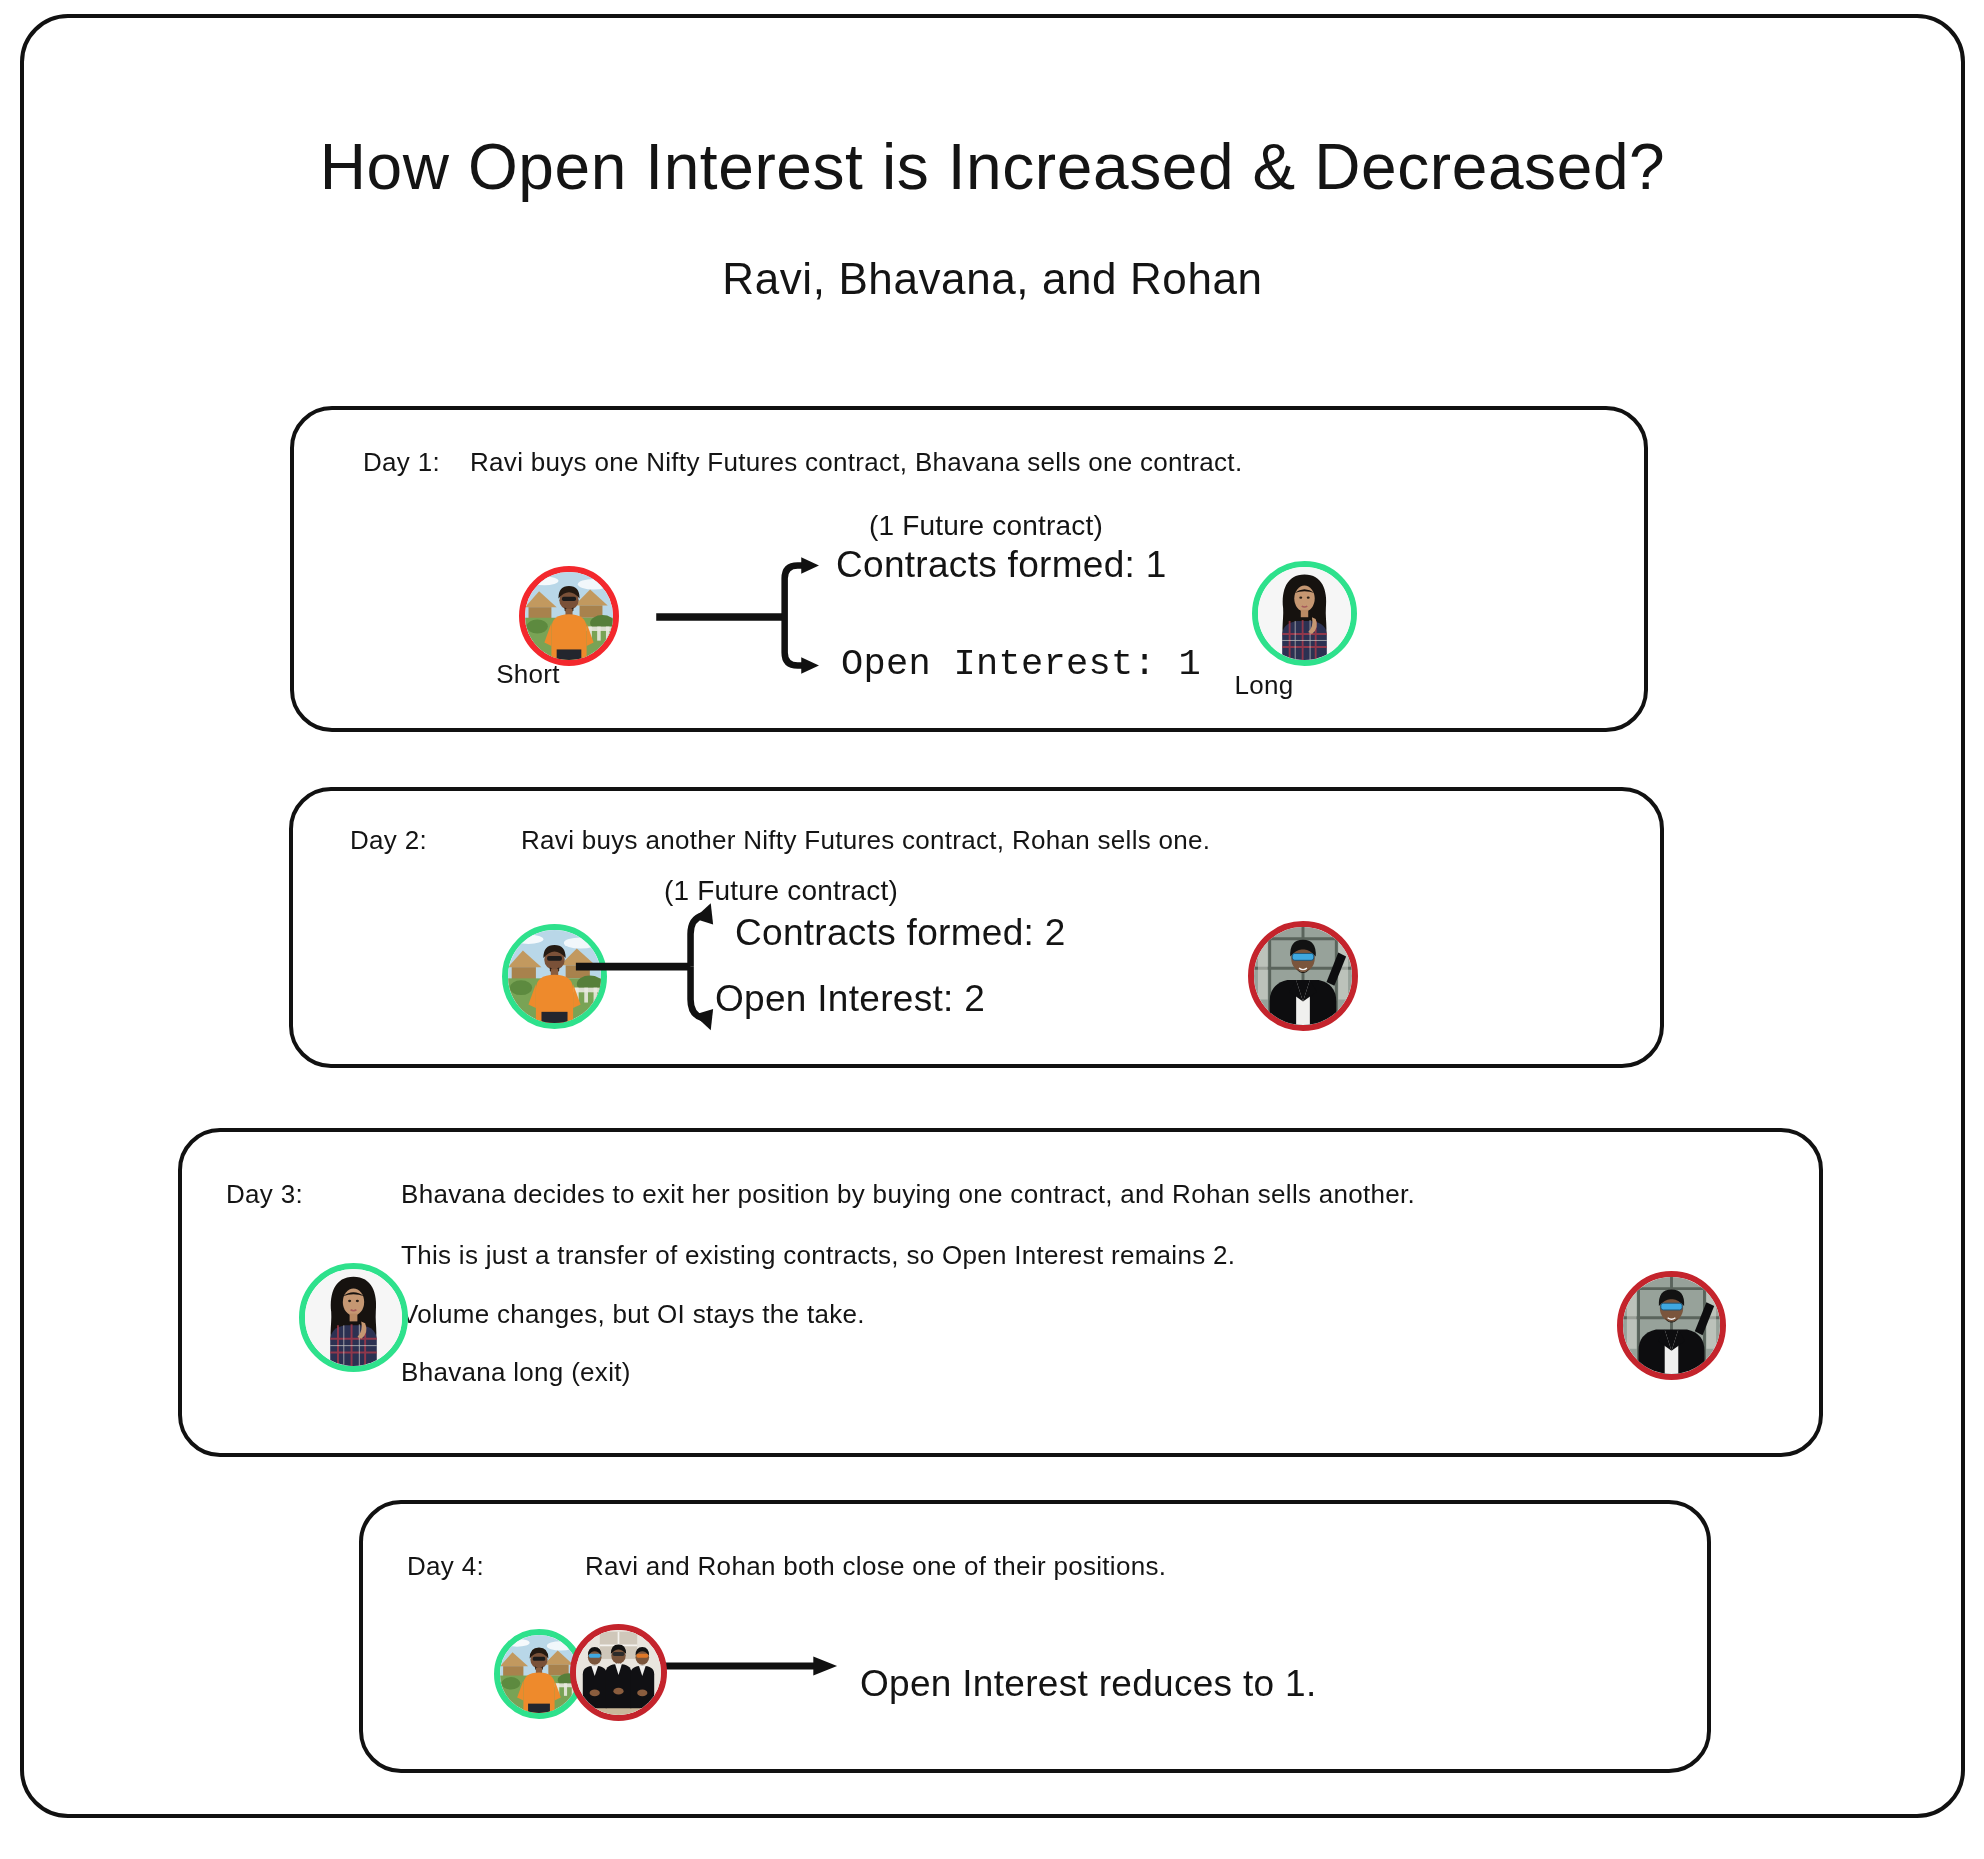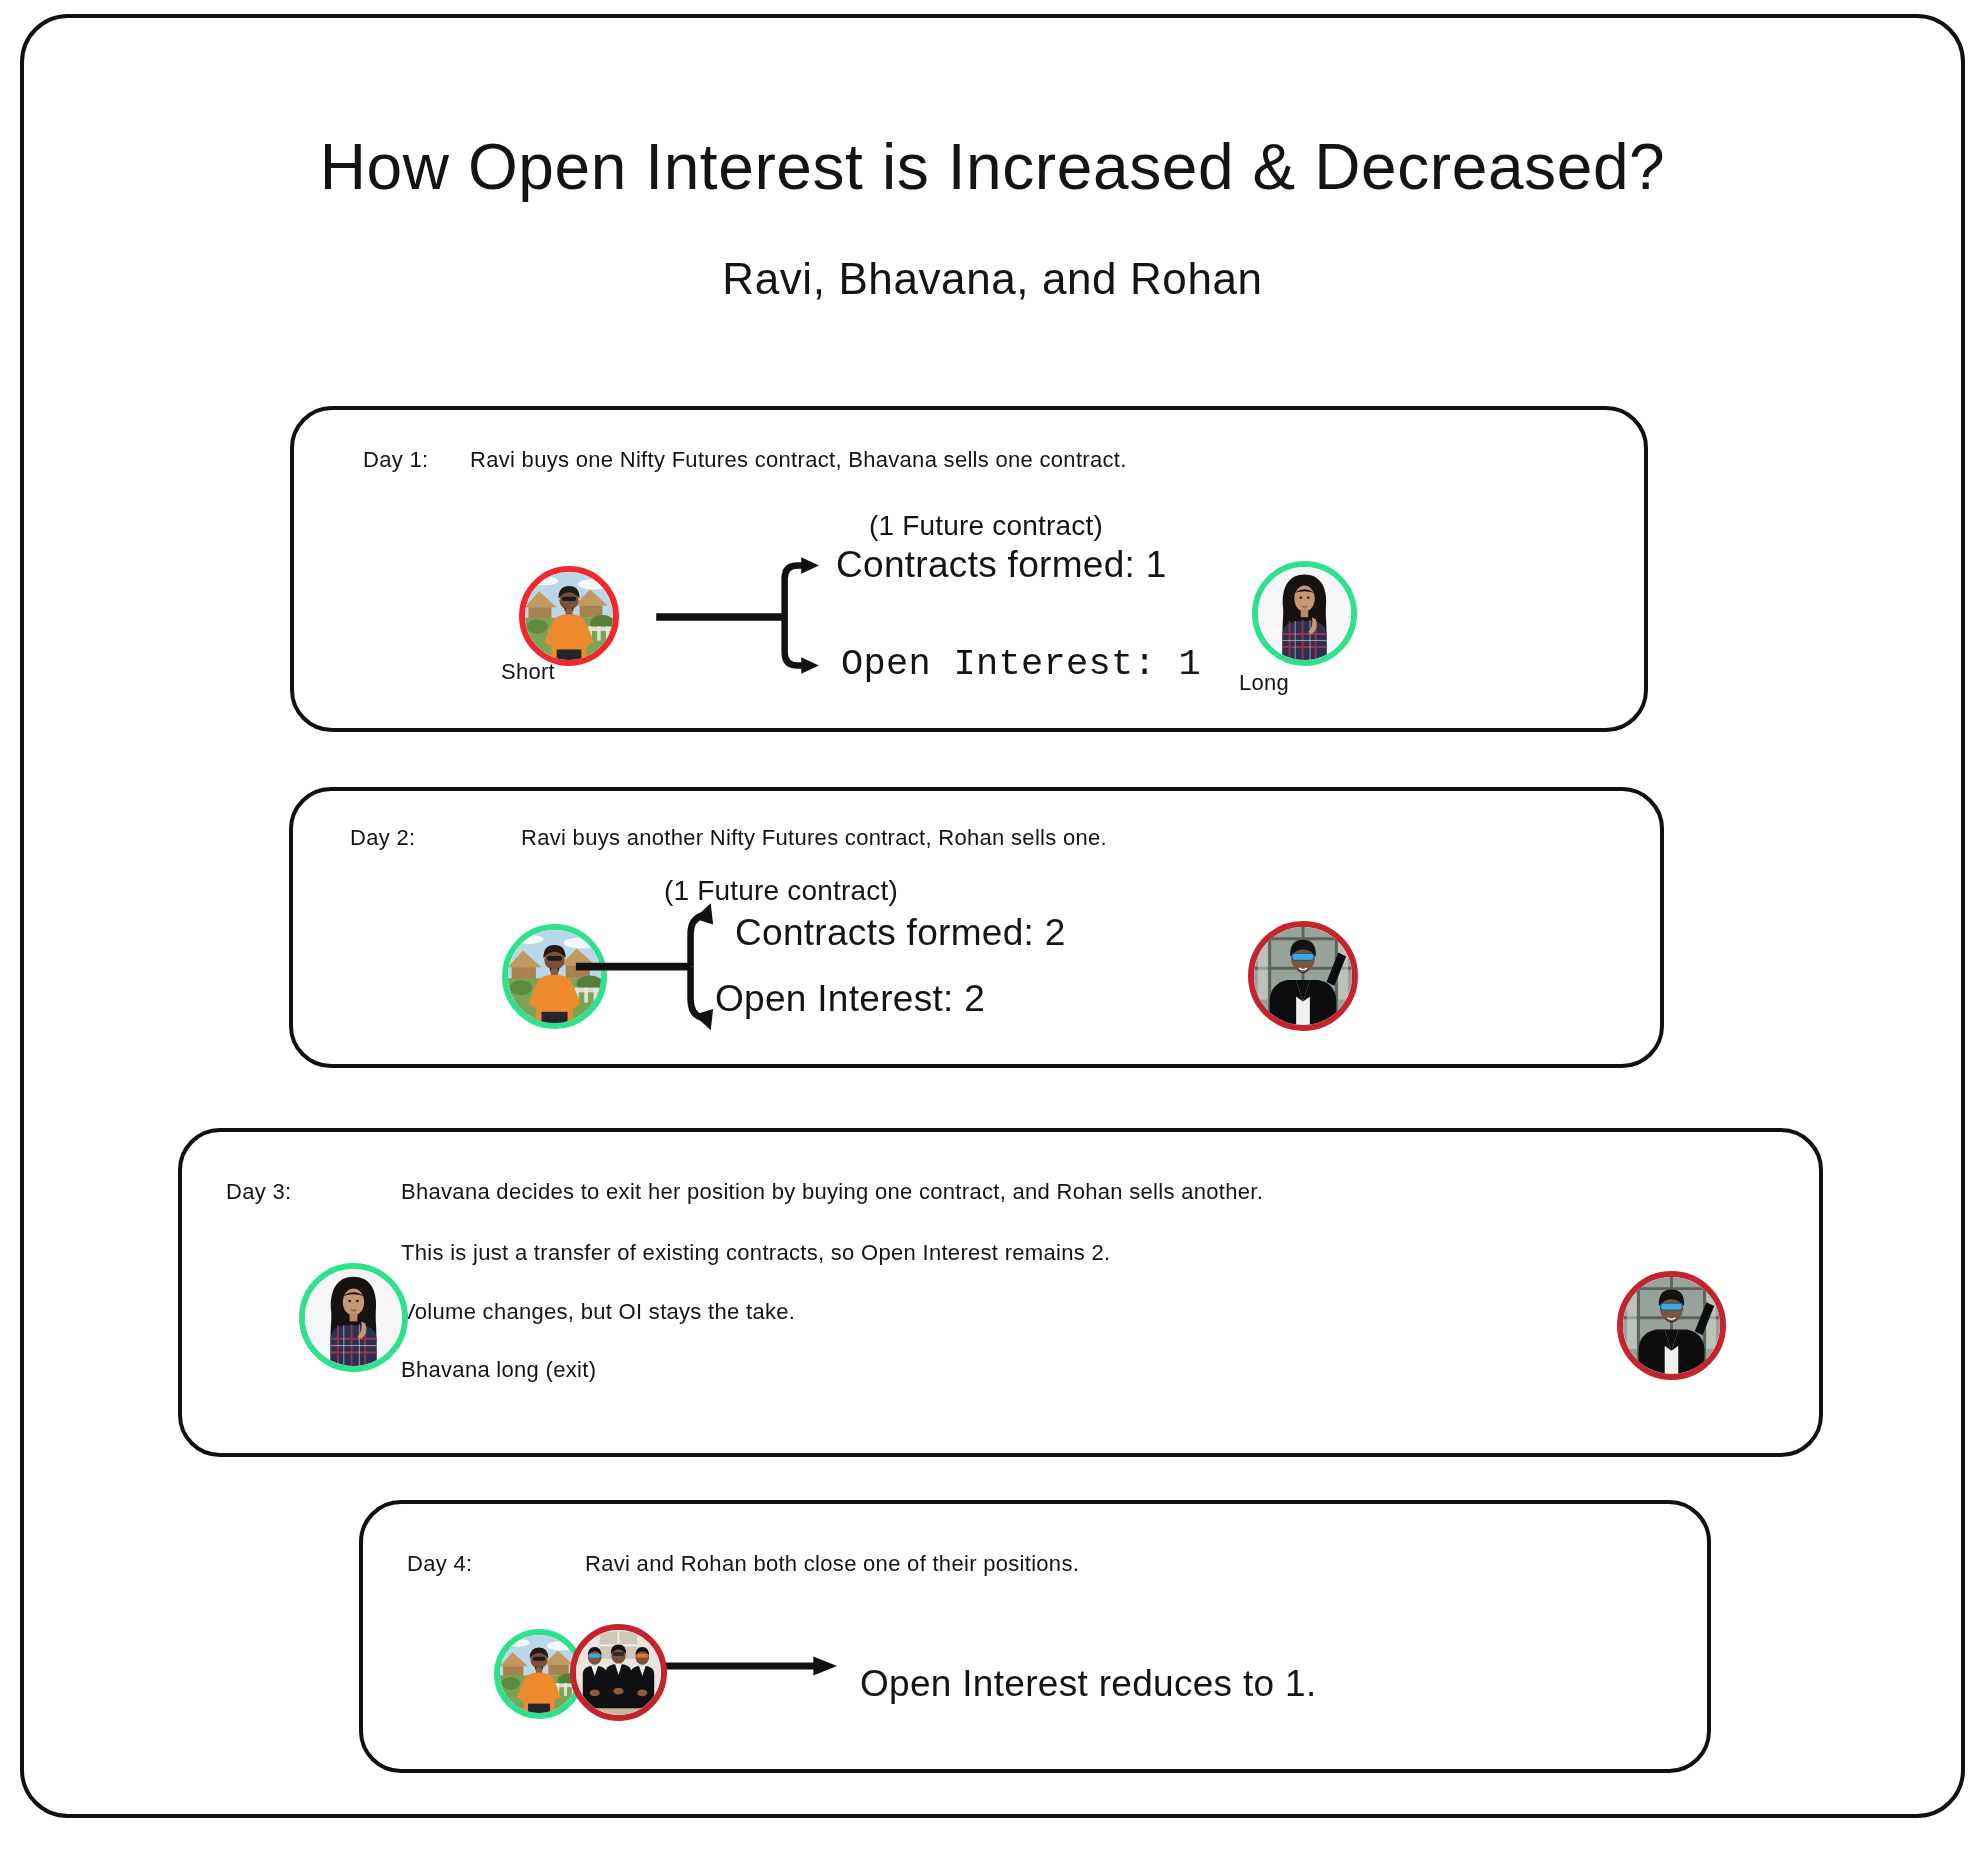--- a/index.html
+++ b/index.html
@@ -28,21 +28,21 @@
   .subtitle.l1{top:188px;}
   .subtitle.l2{top:254px;}
   .daybox{
     position:absolute;border:4.2px solid var(--box-border,#111);
     border-radius:42px;background:#fff;
   }
   .d1{left:290px;top:406px;width:1350px;height:318px;}
   .d2{left:289px;top:787px;width:1367px;height:273px;}
   .d3{left:178px;top:1128px;width:1637px;height:321px;}
   .d4{left:359px;top:1500px;width:1344px;height:265px;}
-  .t{position:absolute;white-space:nowrap;font-size:22px;line-height:1.2;letter-spacing:0.3px;}
+  .t{position:absolute;white-space:nowrap;font-size:26px;line-height:1.2;letter-spacing:0.3px;}
   .t.big{font-size:37px;}
   .t.note{font-size:28px;transform:translateX(-50%);letter-spacing:0.2px;}
   .t.centered{transform:translateX(-50%);}
   .avatar{
     position:absolute;border-radius:50%;box-sizing:border-box;
     overflow:hidden;background:#fff;
   }
   .ring-green{border:6px solid var(--ring-green,#2ee18c);}
   .ring-red-bright{border:6px solid var(--ring-red-bright,#f3282d);}
   .ring-red-dark{border:6px solid var(--ring-red-dark,#c4242c);}

